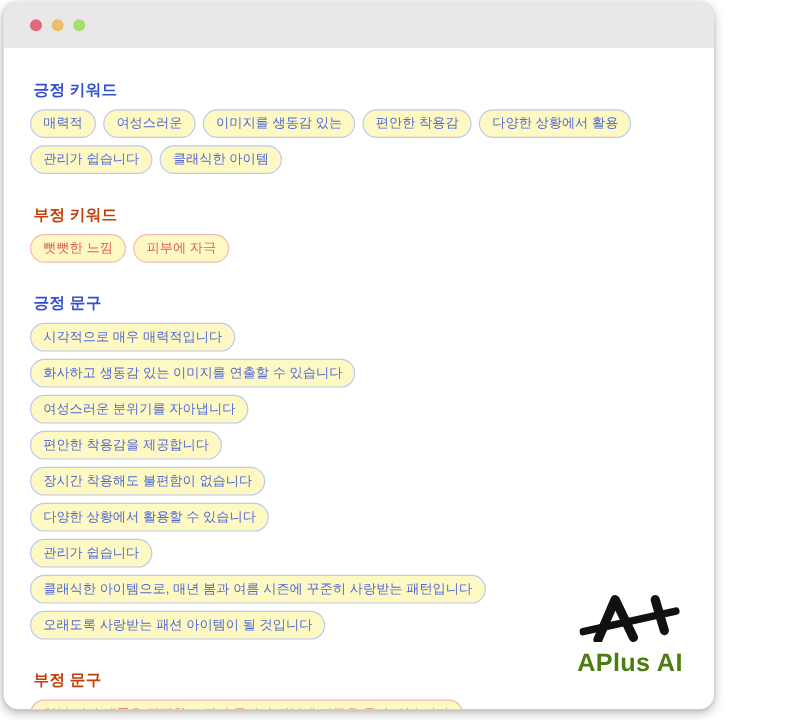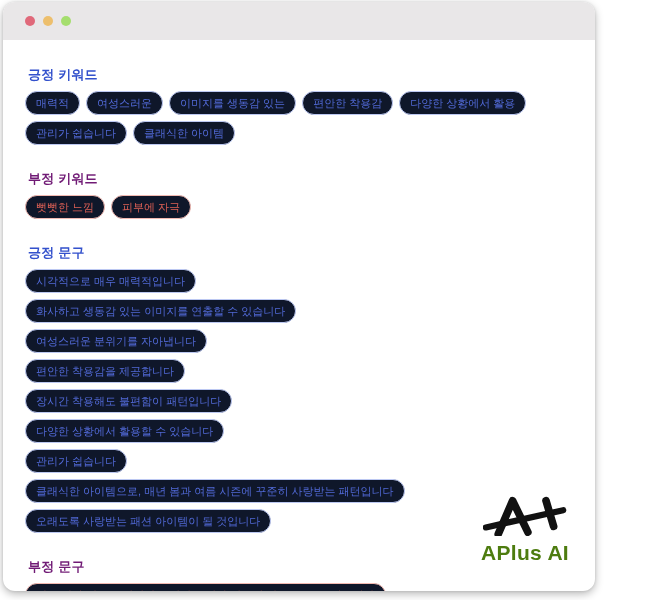--- a/index.html
+++ b/index.html
@@ -36,41 +36,41 @@
   section { margin-bottom: 26px; }
   .hdr {
     font-size: 13px;
     font-weight: 700;
     line-height: 15px;
     margin-bottom: 9px;
     margin-left: 3px;
     letter-spacing: 0.2px;
   }
   .hdr-blue { color: #3351cc; }
-  .hdr-red  { color: #701a75; }
+  .hdr-red  { color: #c2410c; }
 
   .chip-row {
     display: flex;
     flex-wrap: wrap;
     gap: 6px;
   }
   .phrase-col {
     display: flex;
     flex-direction: column;
     align-items: flex-start;
     gap: 6px;
   }
   .pill {
     display: inline-block;
     white-space: nowrap;
     font-size: 11px;
     line-height: 14px;
     padding: 4px 10px;
     border-radius: 13px;
-    background: #0f172a;
+    background: #fef9c3;
     cursor: pointer;
   }
   .pill-blue {
     color: #5169d6;
     border: 1px solid #bcc8f2;
   }
   .pill-red {
     color: #dd6055;
     border: 1px solid #f2b9b1;
   }
@@ -124,21 +124,21 @@
       </div>
     </section>
 
     <section>
       <h2 class="hdr hdr-blue">긍정 문구</h2>
       <div class="phrase-col">
         <span class="pill pill-blue">시각적으로 매우 매력적입니다</span>
         <span class="pill pill-blue">화사하고 생동감 있는 이미지를 연출할 수 있습니다</span>
         <span class="pill pill-blue">여성스러운 분위기를 자아냅니다</span>
         <span class="pill pill-blue">편안한 착용감을 제공합니다</span>
-        <span class="pill pill-blue">장시간 착용해도 불편함이 패턴입니다</span>
+        <span class="pill pill-blue">장시간 착용해도 불편함이 없습니다</span>
         <span class="pill pill-blue">다양한 상황에서 활용할 수 있습니다</span>
         <span class="pill pill-blue">관리가 쉽습니다</span>
         <span class="pill pill-blue">클래식한 아이템으로, 매년 봄과 여름 시즌에 꾸준히 사랑받는 패턴입니다</span>
         <span class="pill pill-blue">오래도록 사랑받는 패션 아이템이 될 것입니다</span>
       </div>
     </section>
 
     <section>
       <h2 class="hdr hdr-red">부정 문구</h2>
       <div class="phrase-col">

